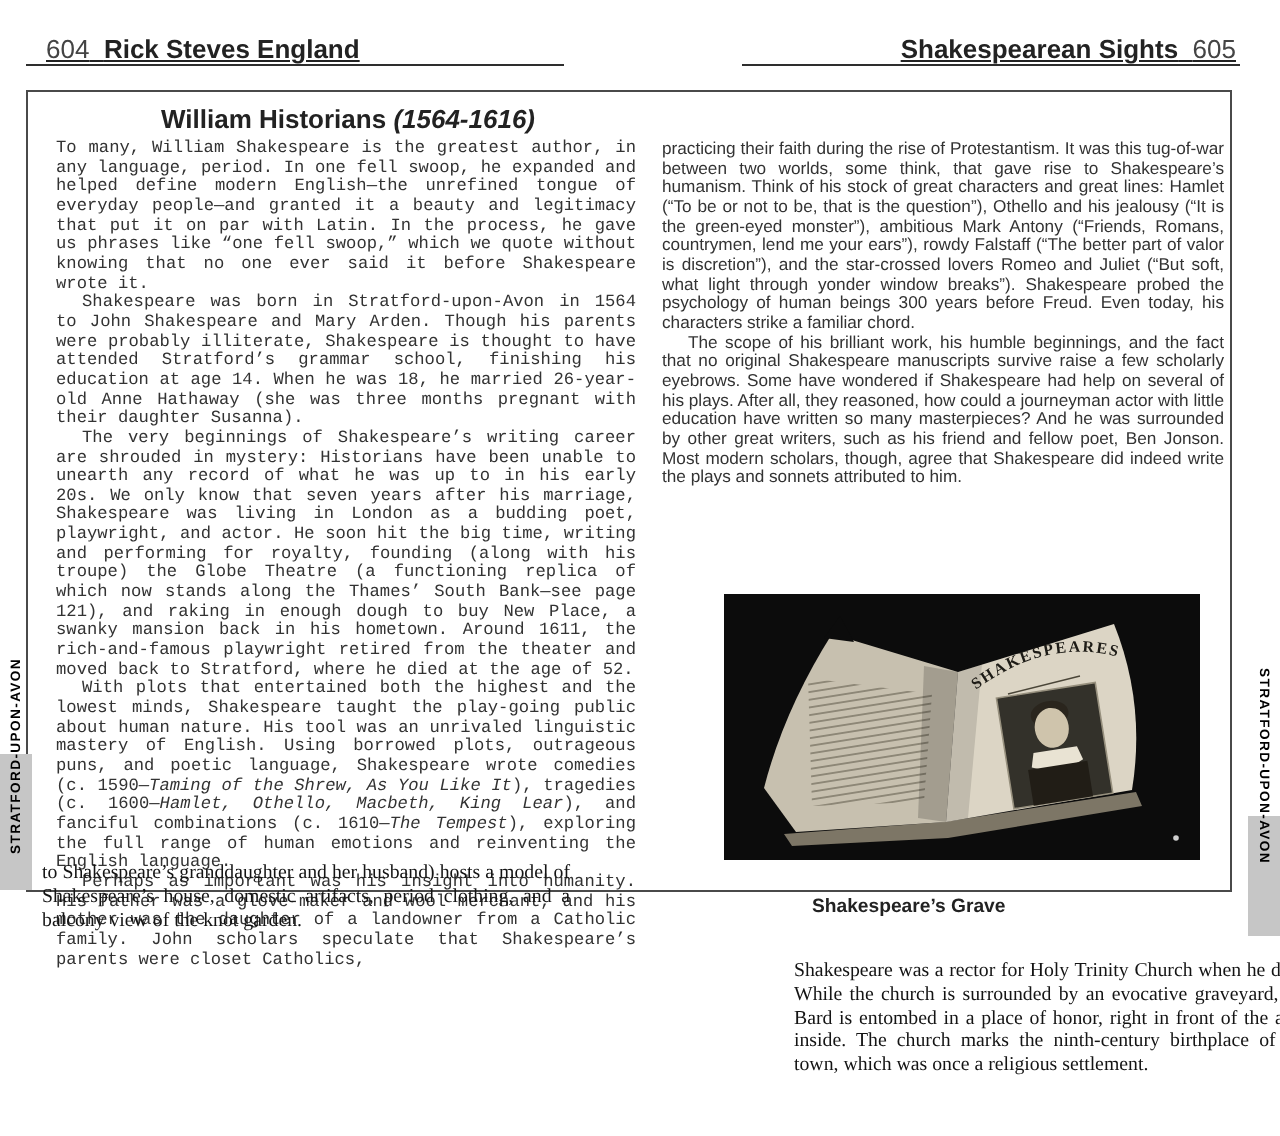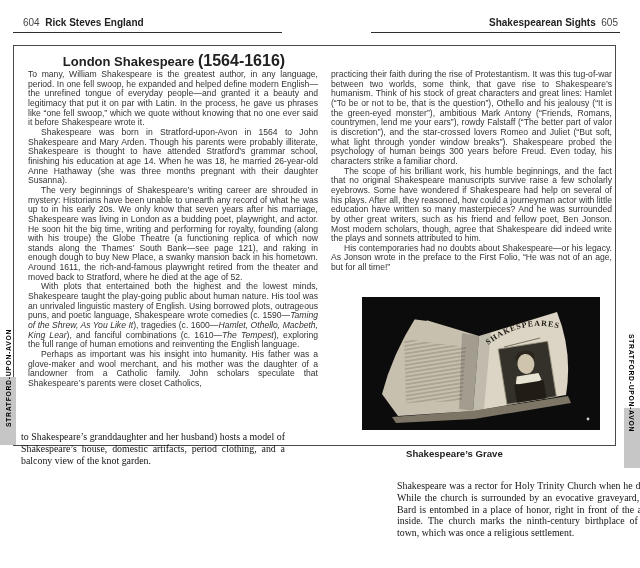--- a/index.html
+++ b/index.html
@@ -3,28 +3,28 @@
 <meta charset="utf-8">
 <style>
   html,body{margin:0;padding:0;}
   body{
     width:640px;height:568px;position:relative;background:#ffffff;
     font-family:"Liberation Sans",sans-serif;color:#1f1f1f;overflow:hidden;
     -webkit-hyphens:auto;hyphens:auto;
   }
   .abs{position:absolute;}
   
-  .hdr{font-size:10px;color:#222;white-space:nowrap;}
+  .hdr{font-size:13px;color:#222;white-space:nowrap;text-decoration:underline;}
   .hdr .pgnum{font-weight:400;color:#444;}
   .hdr .btitle{font-weight:700;}
   .rule{height:1px;background:#2e2e2e;}
   
   .sbox{border:1.5px solid #4a4a4a;box-sizing:border-box;background:#fff;}
   .sbox-title{text-align:center;font-weight:700;font-size:13px;color:#222;white-space:nowrap;}
-  .sbox-title .years{font-size:16px;}
+  .sbox-title .years{font-size:13px;font-style:italic;}
   .sans-body{font-size:8.6px;line-height:9.65px;text-align:justify;color:#333;}
   .sans-body .para{margin:0;}
   .sans-body .para.indent{text-indent:13px;}
   
   .serif-body{font-family:"Liberation Serif",serif;font-size:9.9px;line-height:11.8px;text-align:justify;color:#141414;}
   .serif-body .para{margin:0;}
   .serif-body .para.indent{text-indent:15px;}
   .b{font-weight:700;}
   .i{font-style:italic;}
   .grave-hdr{font-family:"Liberation Sans",sans-serif;font-size:9.6px;line-height:12px;font-weight:700;color:#222;text-align:left;}
@@ -46,34 +46,33 @@
   <span class="pgnum">604</span>&nbsp;&nbsp;<span class="btitle">Rick Steves England</span>
 </div>
 <div class="abs hdr" style="right:22px;top:17px;">
   <span class="btitle">Shakespearean Sights</span>&nbsp;&nbsp;<span class="pgnum">605</span>
 </div>
 <div class="abs rule" style="left:13px;top:32px;width:269px;"></div>
 <div class="abs rule" style="left:371px;top:32px;width:249px;"></div>
 
 <div class="abs sbox" style="left:13px;top:45px;width:603px;height:401px;"></div>
 <div class="abs sbox-title" style="left:28px;top:52px;width:292px;">
-  <span>London Shakespeare</span>
+  <span>William Historians</span>
   <span class="years">(1564-1616)</span>
 </div>
-<div class="abs sans-body" style="left:28px;top:70px;width:290px;">
+<div class="abs sans-body" style="left:28px;top:70px;width:290px;font-family:Liberation Mono, monospace;">
     <p class="para"><span>To many, William Shakespeare is the greatest author, in any language, period. In one fell swoop, he expanded and helped define modern English—the unrefined tongue of everyday people—and granted it a beauty and legitimacy that put it on par with Latin. In the process, he gave us phrases like “one fell swoop,” which we quote without knowing that no one ever said it before Shakespeare wrote it.</span></p>
     <p class="para indent"><span>Shakespeare was born in Stratford-upon-Avon in 1564 to John Shakespeare and Mary Arden. Though his parents were probably illiterate, Shakespeare is thought to have attended Stratford’s grammar school, finishing his education at age 14. When he was 18, he married 26-year-old Anne Hathaway (she was three months pregnant with their daughter Susanna).</span></p>
     <p class="para indent"><span>The very beginnings of Shakespeare’s writing career are shrouded in mystery: Historians have been unable to unearth any record of what he was up to in his early 20s. We only know that seven years after his marriage, Shakespeare was living in London as a budding poet, playwright, and actor. He soon hit the big time, writing and performing for royalty, founding (along with his troupe) the Globe Theatre (a functioning replica of which now stands along the Thames’ South Bank—see page 121), and raking in enough dough to buy New Place, a swanky mansion back in his hometown. Around 1611, the rich-and-famous playwright retired from the theater and moved back to Stratford, where he died at the age of 52.</span></p>
     <p class="para indent"><span>With plots that entertained both the highest and the lowest minds, Shakespeare taught the play-going public about human nature. His tool was an unrivaled linguistic mastery of English. Using borrowed plots, outrageous puns, and poetic language, Shakespeare wrote comedies (c. 1590—</span><span class="i">Taming of the Shrew, As You Like It</span><span>), tragedies (c. 1600—</span><span class="i">Hamlet, Othello, Macbeth, King Lear</span><span>), and fanciful combinations (c. 1610—</span><span class="i">The Tempest</span><span>), exploring the full range of human emotions and reinventing the English language.</span></p>
     <p class="para indent"><span>Perhaps as important was his insight into humanity. His father was a glove-maker and wool merchant, and his mother was the daughter of a landowner from a Catholic family. John scholars speculate that Shakespeare’s parents were closet Catholics,</span></p>
   </div>
 <div class="abs sans-body" style="left:331px;top:70px;width:281px;">
     <p class="para"><span>practicing their faith during the rise of Protestantism. It was this tug-of-war between two worlds, some think, that gave rise to Shakespeare’s humanism. Think of his stock of great characters and great lines: Hamlet (“To be or not to be, that is the question”), Othello and his jealousy (“It is the green-eyed monster”), ambitious Mark Antony (“Friends, Romans, countrymen, lend me your ears”), rowdy Falstaff (“The better part of valor is discretion”), and the star-crossed lovers Romeo and Juliet (“But soft, what light through yonder window breaks”). Shakespeare probed the psychology of human beings 300 years before Freud. Even today, his characters strike a familiar chord.</span></p>
     <p class="para indent"><span>The scope of his brilliant work, his humble beginnings, and the fact that no original Shakespeare manuscripts survive raise a few scholarly eyebrows. Some have wondered if Shakespeare had help on several of his plays. After all, they reasoned, how could a journeyman actor with little education have written so many masterpieces? And he was surrounded by other great writers, such as his friend and fellow poet, Ben Jonson. Most modern scholars, though, agree that Shakespeare did indeed write the plays and sonnets attributed to him.</span></p>
-    <p class="para indent"><span>His contemporaries had no doubts about Shakespeare—or his legacy. As Jonson wrote in the preface to the First Folio, “He was not of an age, but for all time!”</span></p>
   </div>
 
 <svg class="abs photo" style="left:362px;top:297px;" width="238" height="133" viewBox="0 0 238 133">
   <defs>
     <pattern id="plines" width="4" height="3.8" patternUnits="userSpaceOnUse" patternTransform="rotate(-9)">
       <line x1="0" y1="1.9" x2="4" y2="1.9" stroke="#6a6454" stroke-width="0.7"></line>
     </pattern>
     <path id="spinearc" d="M126,48 Q163,20 202,33" fill="none"></path>
   </defs>
   <rect x="0" y="0" width="238" height="133" fill="#0c0c0c"></rect>

